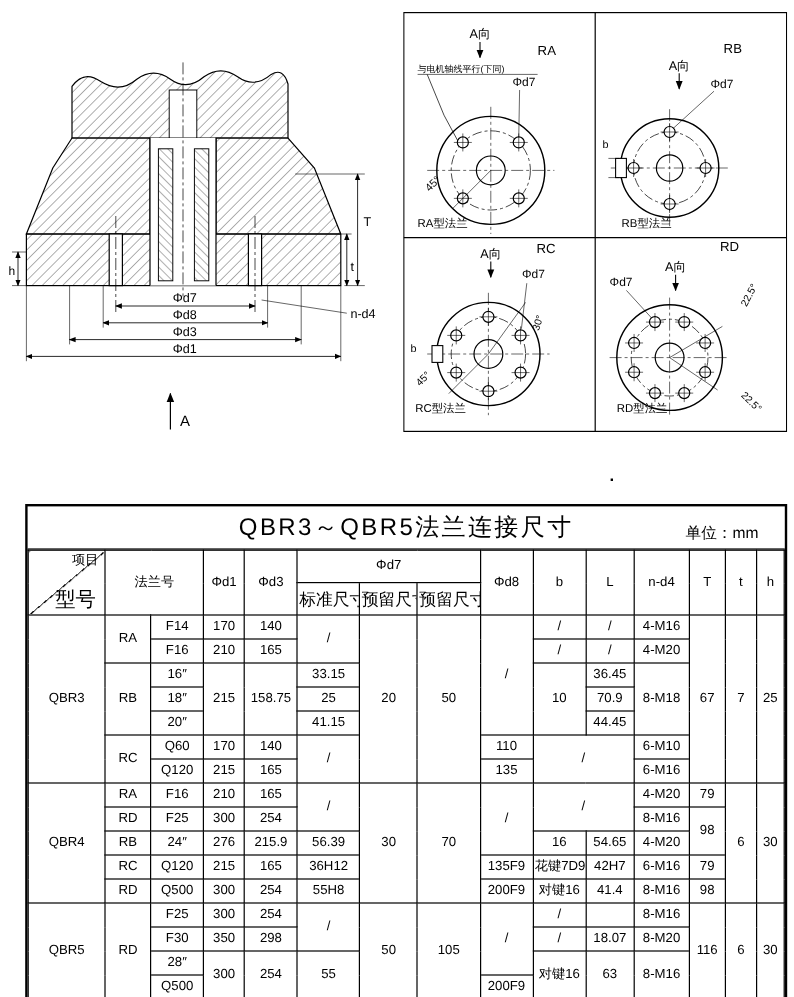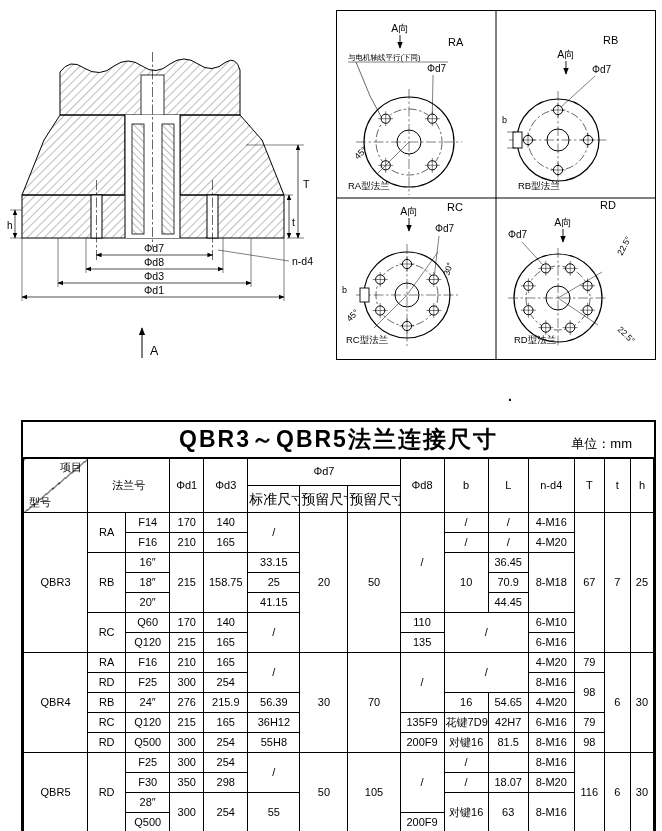--- a/index.html
+++ b/index.html
@@ -10,39 +10,39 @@
   }
   .page { position:relative; width:662px; height:831px; }
   svg { font-family:"Liberation Sans","DejaVu Sans",sans-serif; }
   .sec   { position:absolute; left:6px;  top:12px; }
   .views { position:absolute; left:336px; top:10px; }
   .stray { position:absolute; left:508px; top:388px; font-size:14px; font-weight:bold; }
 
   .tablewrap { position:absolute; left:21px; top:420px; width:631px; border:2px solid #000; background:#fff; }
   .titlebar { height:35px; border-bottom:1px solid #000; position:relative;
               display:flex; align-items:center; justify-content:center; }
-  .title { font-size:23px; font-weight:bold; letter-spacing:2px; }
+  .title { font-size:20px; font-weight:normal; letter-spacing:2px; }
   .unit  { position:absolute; right:22px; bottom:4px; font-size:13px; }
 
   table.tbl { border-collapse:collapse; table-layout:fixed; width:100%; }
   .tbl th, .tbl td {
     border:1px solid #000; text-align:center; vertical-align:middle;
     font-size:11px; padding:0 1px; height:19px; line-height:1.05;
     overflow:hidden; white-space:nowrap; font-weight:normal;
   }
   .tbl thead th { height:21px; }
   .tbl thead tr.sub th { font-size:14px; }
   th.diag {
     padding:16px; position:relative;
     background-image:linear-gradient(to bottom right,
       transparent 49.5%, #000 49.5%, #000 50.5%, transparent 50.5%);
     text-align:center;
   }
   th.diag .tr { position:absolute; top:3px;  right:5px; font-size:11px; }
-  th.diag .bl { position:absolute; bottom:3px; left:5px; font-size:11px; }
+  th.diag .bl { position:absolute; bottom:3px; left:22px; font-size:17px; }
 </style>
 </head>
 <body>
 
 <div class="page">
 
   <svg class="sec" width="330" height="358" viewBox="0 0 330 358">
     <defs>
       <pattern id="h45" width="6" height="6" patternUnits="userSpaceOnUse" patternTransform="rotate(45)">
         <line x1="0" y1="0" x2="0" y2="6" stroke="#222" stroke-width="0.6"></line>
@@ -384,21 +384,21 @@
             <td>79</td>
           </tr>
           <tr>
             <td>RD</td>
             <td>Q500</td>
             <td>300</td>
             <td>254</td>
             <td>55H8</td>
             <td>200F9</td>
             <td>对键16</td>
-            <td>81.5</td>
+            <td>41.4</td>
             <td>8-M16</td>
             <td>98</td>
           </tr>
           <tr>
             <td rowspan="4">QBR5</td>
             <td rowspan="4">RD</td>
             <td>F25</td>
             <td>300</td>
             <td>254</td>
             <td rowspan="2">/</td>

